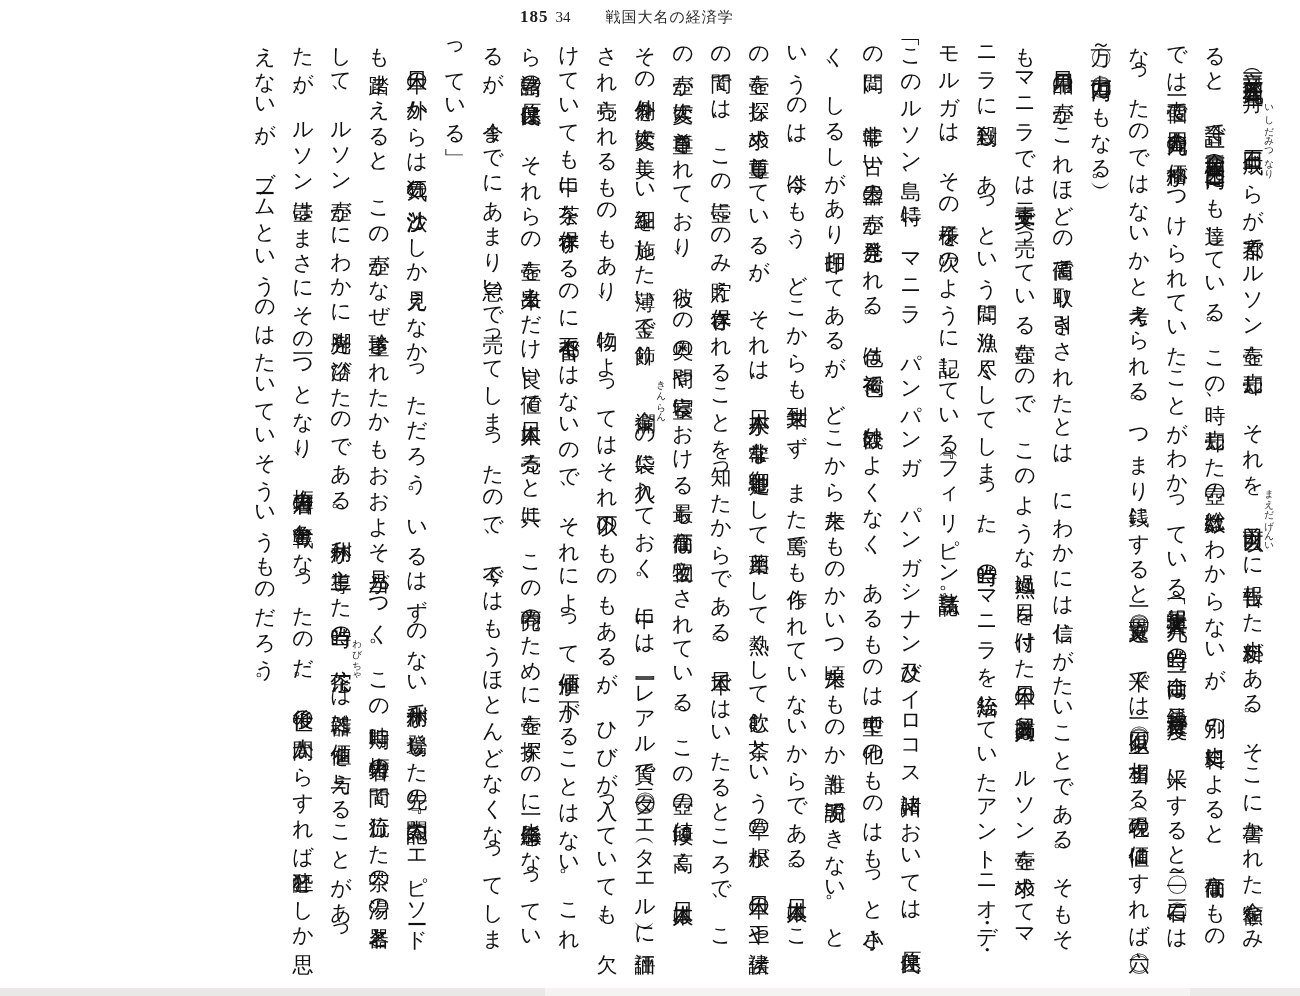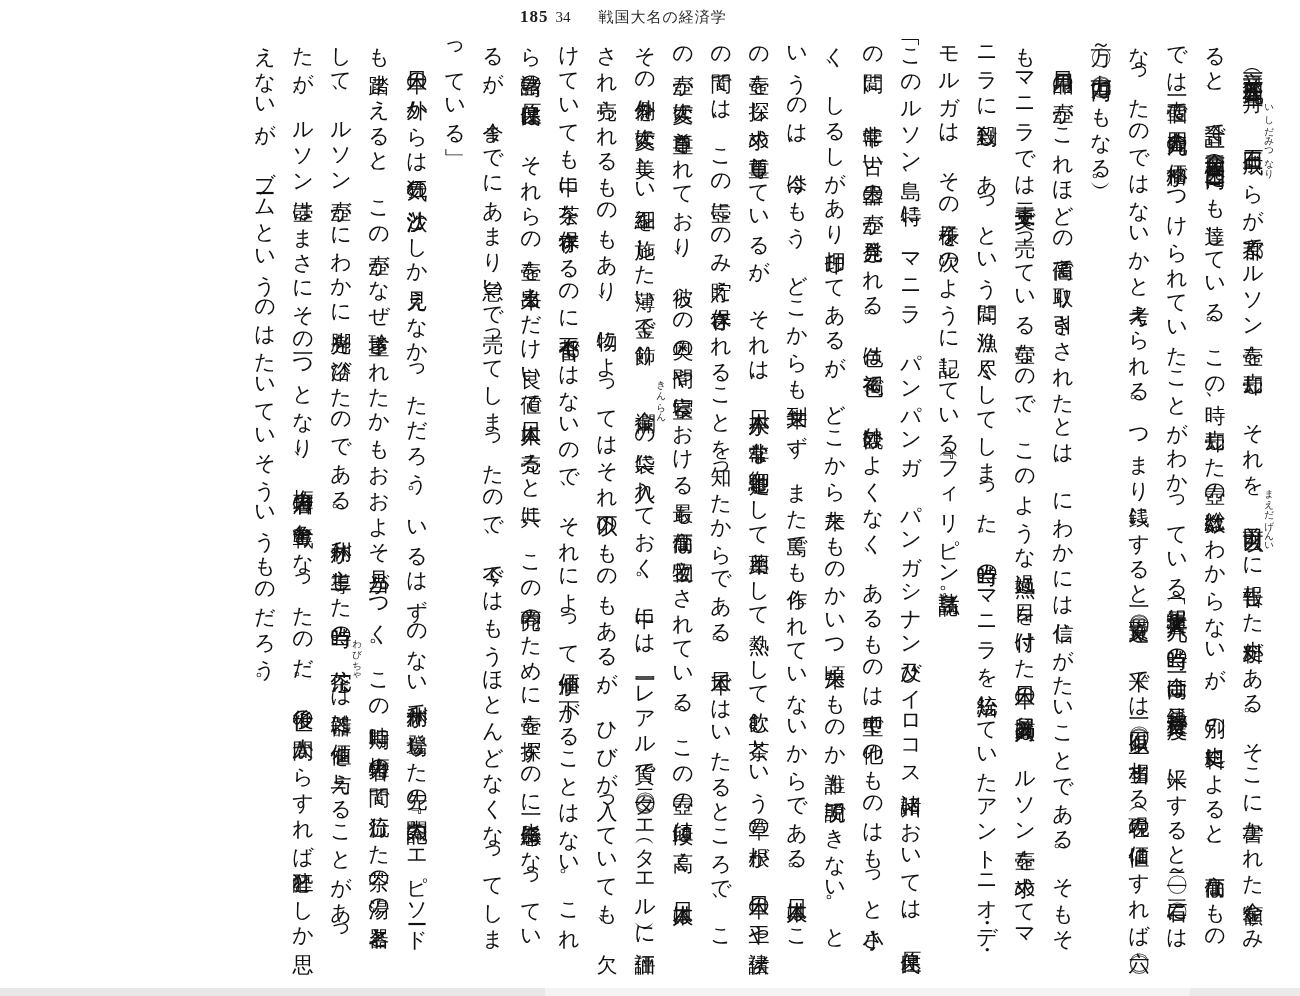--- a/index.html
+++ b/index.html
@@ -29,21 +29,21 @@
     font-family: "Liberation Serif", serif;
   }
   .running-head .secno {
     font-size: 15px;
     font-weight: normal;
     margin-left: 7px;
     font-family: "Liberation Serif", serif;
   }
   .running-head .booktitle {
     font-size: 15px;
-    margin-left: 28px;
+    margin-left: 35px;
     color: #2a2a2a;
     letter-spacing: 1px;
   }
   
   .vtext {
     position: absolute;
     top: 32px;
     right: 26px;
     height: 908px;
     writing-mode: vertical-rl;

